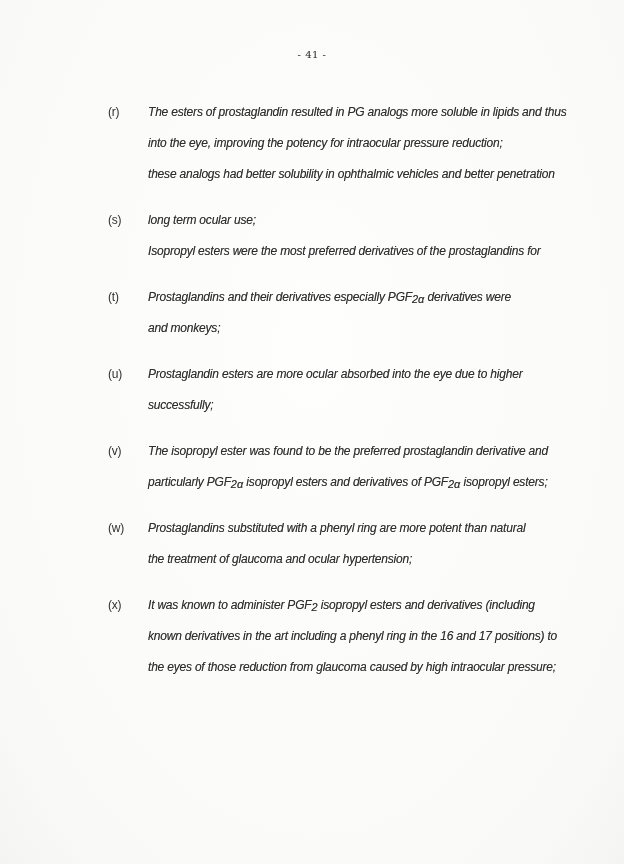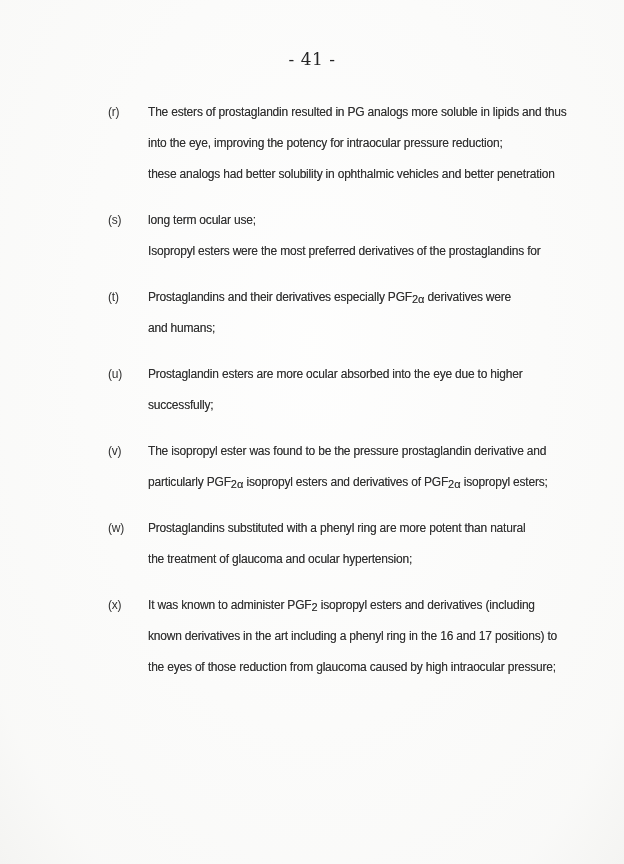--- a/index.html
+++ b/index.html
@@ -22,21 +22,21 @@
     background:
       radial-gradient(ellipse at 50% 40%, rgba(255,255,255,0.6) 0%, rgba(244,244,242,0.35) 85%, rgba(236,236,233,0.5) 100%);
   }
   .page-number {
     position: absolute;
     top: 49px;
     left: 0;
     right: 0;
     text-align: center;
     font-family: "DejaVu Serif", "Liberation Serif", serif;
-    font-size: 17px;
+    font-size: 10px;
     letter-spacing: 0.5px;
     color: #252525;
   }
   .content {
     position: absolute;
     top: 97px;
     left: 108px;
     right: 20px;
   }
   .para {
@@ -47,20 +47,21 @@
   .para-label {
     flex: 0 0 40px;
     width: 40px;
     font-size: 12px;
     line-height: 31px;
     letter-spacing: -0.2px;
   }
   .para-body {
     flex: 1 1 auto;
     min-width: 0;
+    font-style: italic;
   }
   .line {
     font-size: 12px;
     line-height: 31px;
     letter-spacing: -0.2px;
     white-space: nowrap;
     text-shadow: 0 0 0.5px rgba(45,45,45,0.55);
   }
   .line sub {
     font-size: 11px;
@@ -92,36 +93,36 @@
       <div class="para-body">
         <div class="line">long term ocular use;</div>
         <div class="line">Isopropyl esters were the most preferred derivatives of the prostaglandins for</div>
       </div>
     </div>
 
     <div class="para">
       <div class="para-label">(t)</div>
       <div class="para-body">
         <div class="line">Prostaglandins and their derivatives especially PGF<sub>2α</sub> derivatives were</div>
-        <div class="line">and humans;</div>
+        <div class="line">and monkeys;</div>
       </div>
     </div>
 
     <div class="para">
       <div class="para-label">(u)</div>
       <div class="para-body">
         <div class="line">Prostaglandin esters are more ocular absorbed into the eye due to higher</div>
         <div class="line">successfully;</div>
       </div>
     </div>
 
     <div class="para">
       <div class="para-label">(v)</div>
       <div class="para-body">
-        <div class="line">The isopropyl ester was found to be the pressure prostaglandin derivative and</div>
+        <div class="line">The isopropyl ester was found to be the preferred prostaglandin derivative and</div>
         <div class="line">particularly PGF<sub>2α</sub> isopropyl esters and derivatives of PGF<sub>2α</sub> isopropyl esters;</div>
       </div>
     </div>
 
     <div class="para">
       <div class="para-label">(w)</div>
       <div class="para-body">
         <div class="line">Prostaglandins substituted with a phenyl ring are more potent than natural</div>
         <div class="line">the treatment of glaucoma and ocular hypertension;</div>
       </div>

